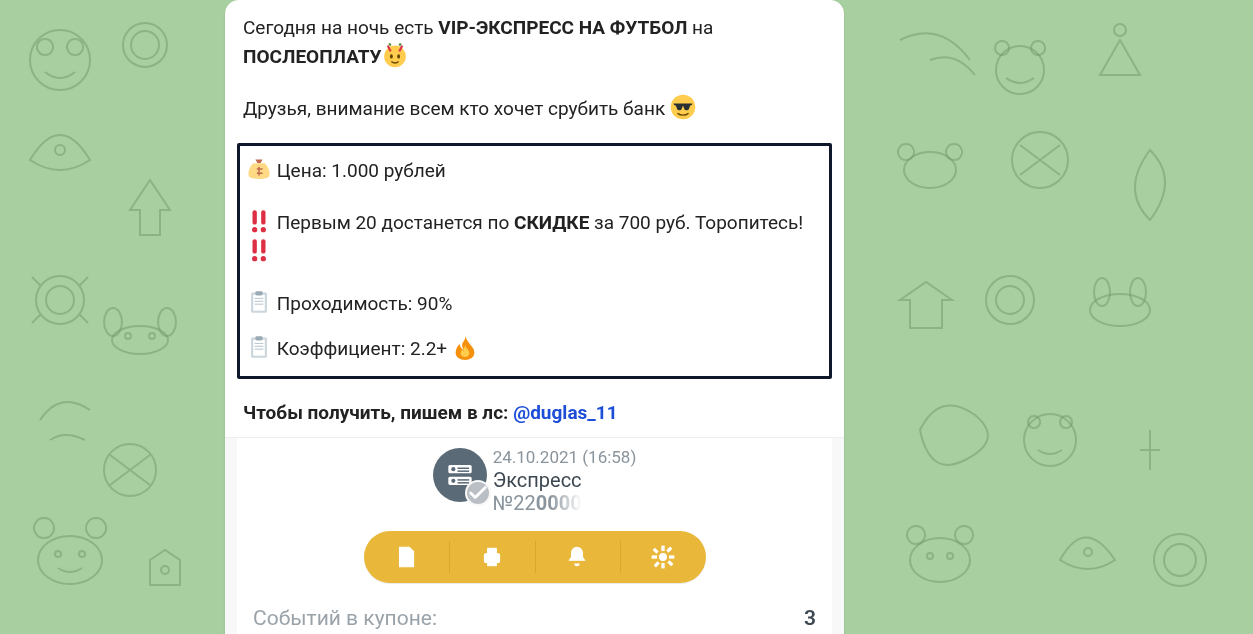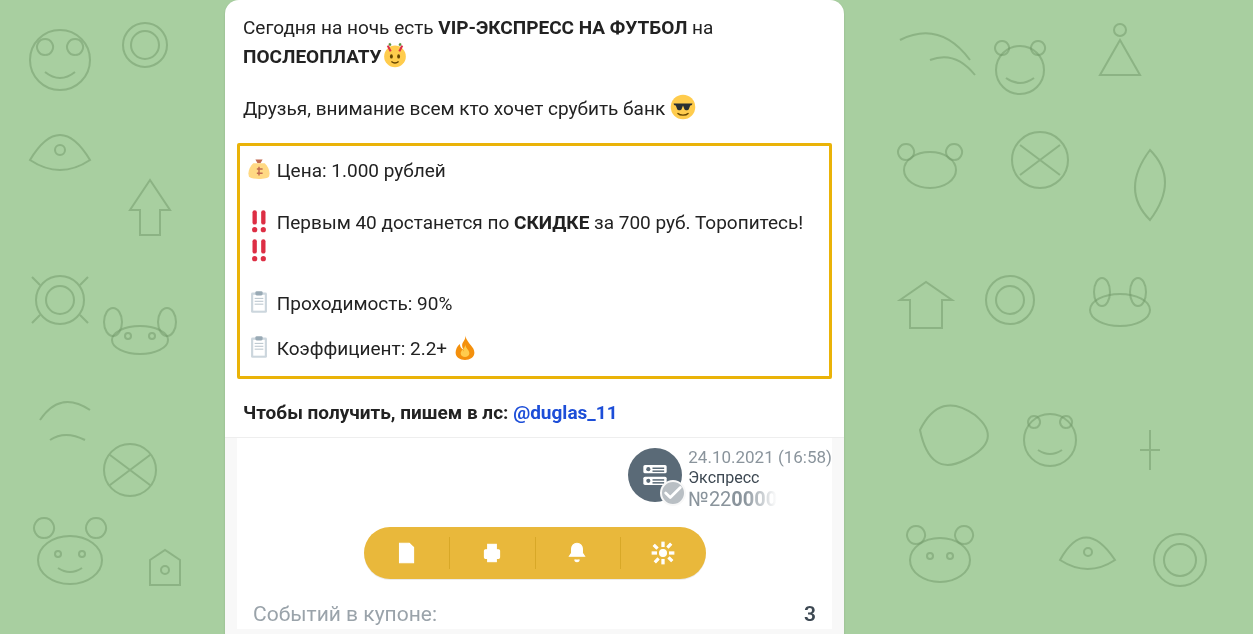--- a/index.html
+++ b/index.html
@@ -32,21 +32,21 @@
     padding:14px 18px 0 18px;
     box-sizing:border-box;
     color:#222;
     font-size:19px;
     line-height:1.45;
   }
   .para{margin:0 0 24px 0;}
   .para.tight{margin-bottom:16px;}
   .bold{font-weight:700;}
   .redbox{
-    border:3px solid #eab308;
+    border:3px solid #0f172a;
     border-radius:2px;
     margin:-4px -6px 20px -6px;
     padding:10px 6px 10px 6px;
   }
   .link{color:#1d4ed8;font-weight:bold;}
   .attach{
     margin:8px -18px 0 -18px;
     background:#f8f8f8;
     border-top:1px solid #eee;
     border-radius:0 0 14px 14px;
@@ -55,37 +55,37 @@
     height:212px;
     overflow:hidden;
     position:relative;
   }
   .attach-inner{
     background:#fff;
     margin:0 0 0 0;
     padding-top:6px;
   }
   .coupon-head{
-    display:flex;align-items:flex-start;justify-content:flex-end;gap:6px;
+    display:flex;align-items:flex-start;justify-content:center;gap:6px;
     padding:4px 0 10px 0;
   }
   .coupon-icon{
     width:54px;height:54px;border-radius:50%;
     background:#5a6a77;display:flex;align-items:center;justify-content:center;
     position:relative;flex:0 0 auto;
   }
   .coupon-icon svg{width:30px;height:30px;}
   .coupon-verify{
     position:absolute;right:-4px;bottom:-4px;width:22px;height:22px;border-radius:50%;
     background:#b9bfc4;display:flex;align-items:center;justify-content:center;
     border:2px solid #f8f8f8;
   }
   .coupon-text{line-height:1.15;}
   .coupon-date{color:#8a949c;font-size:17px;margin-bottom:2px;}
-  .coupon-title{color:#3d4852;font-size:16px;}
+  .coupon-title{color:#3d4852;font-size:20px;}
   .coupon-no{color:#8a949c;font-size:20px;}
   .coupon-no .fade{
     background:linear-gradient(90deg,#8a949c 0%,#8a949c 30%,#fff 100%);
     -webkit-background-clip:text;background-clip:text;color:transparent;font-weight:bold;
   }
   .toolbar{
     margin:6px auto 0 auto;
     width:342px;height:52px;
     background:#e9b83b;
     border-radius:26px;
@@ -201,21 +201,21 @@
             <path fill="#ffd983" d="M10 10h16c5 5 8 12 6 18-2 5-26 5-28 0-2-6 1-13 6-18z"></path>
             <path stroke="#c1694f" stroke-width="2" fill="none" d="M15 18h8M18 15v12M15 24h8"></path>
           </svg></span><span> Цена: 1.000 рублей</span>
     </p>
     <p class="para">
       <span class="em"><svg viewBox="0 0 36 36">
             <rect x="9" y="3" width="6" height="20" rx="3" fill="#dd2e44"></rect>
             <circle cx="12" cy="30" r="3.6" fill="#dd2e44"></circle>
             <rect x="21" y="3" width="6" height="20" rx="3" fill="#dd2e44"></rect>
             <circle cx="24" cy="30" r="3.6" fill="#dd2e44"></circle>
-          </svg></span><span> Первым 40 достанется по </span><span class="bold">СКИДКЕ</span><span> за 700 руб. Торопитесь! </span><span class="em"><svg viewBox="0 0 36 36">
+          </svg></span><span> Первым 20 достанется по </span><span class="bold">СКИДКЕ</span><span> за 700 руб. Торопитесь! </span><span class="em"><svg viewBox="0 0 36 36">
             <rect x="9" y="3" width="6" height="20" rx="3" fill="#dd2e44"></rect>
             <circle cx="12" cy="30" r="3.6" fill="#dd2e44"></circle>
             <rect x="21" y="3" width="6" height="20" rx="3" fill="#dd2e44"></rect>
             <circle cx="24" cy="30" r="3.6" fill="#dd2e44"></circle>
           </svg></span>
     </p>
     <p class="para tight">
       <span class="em"><svg viewBox="0 0 36 36">
             <rect x="7" y="5" width="22" height="28" rx="2" fill="#ccd6dd"></rect>
             <rect x="10" y="8" width="16" height="22" fill="#fff"></rect>

